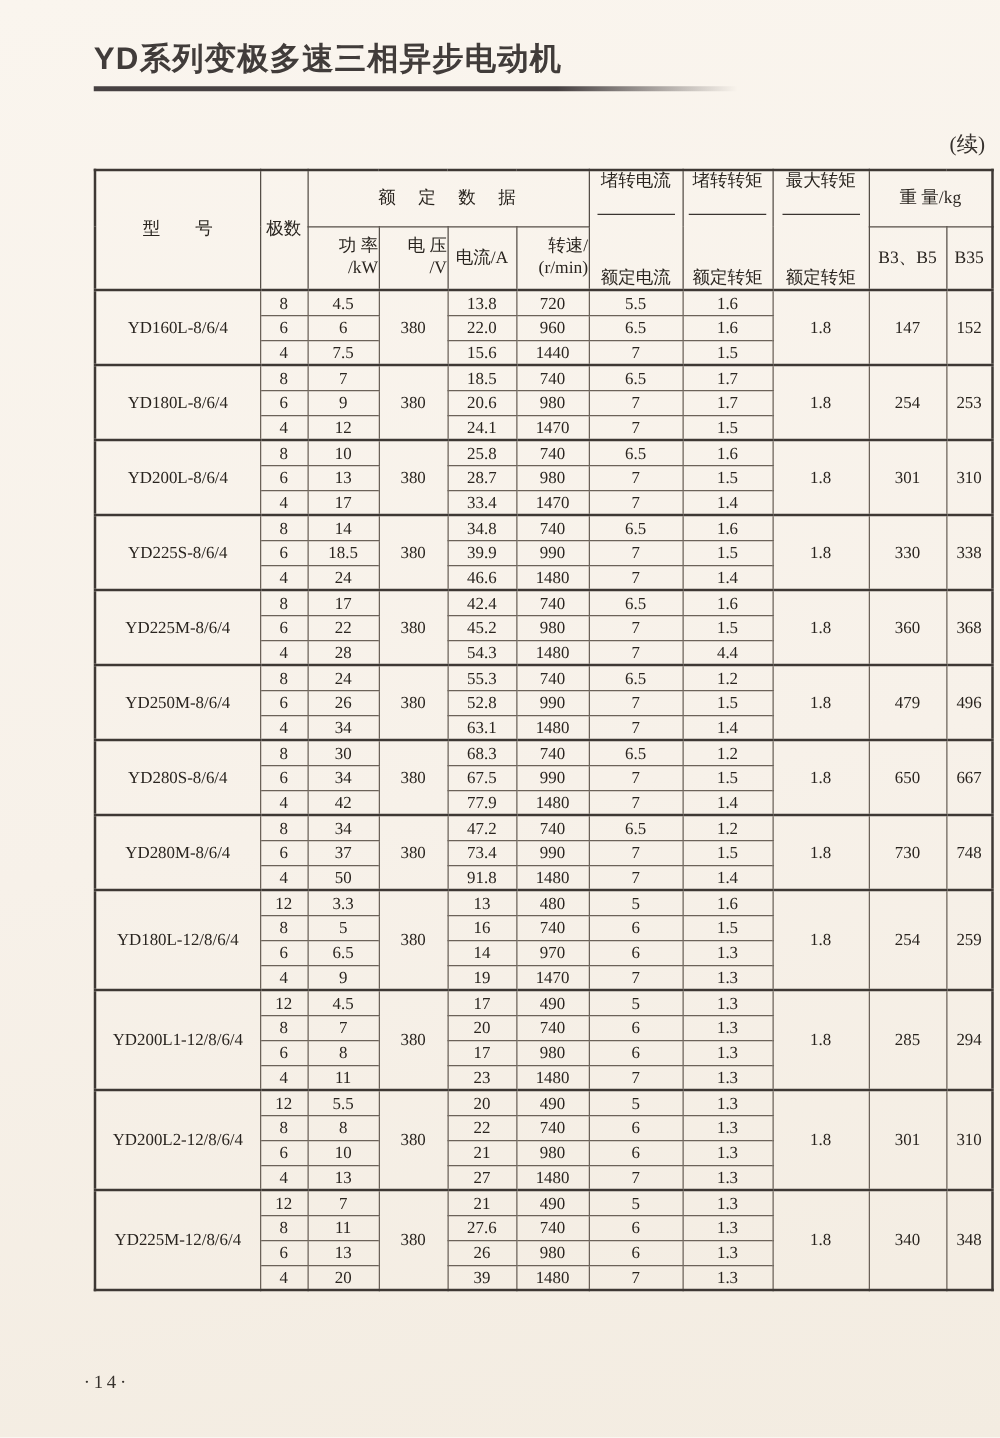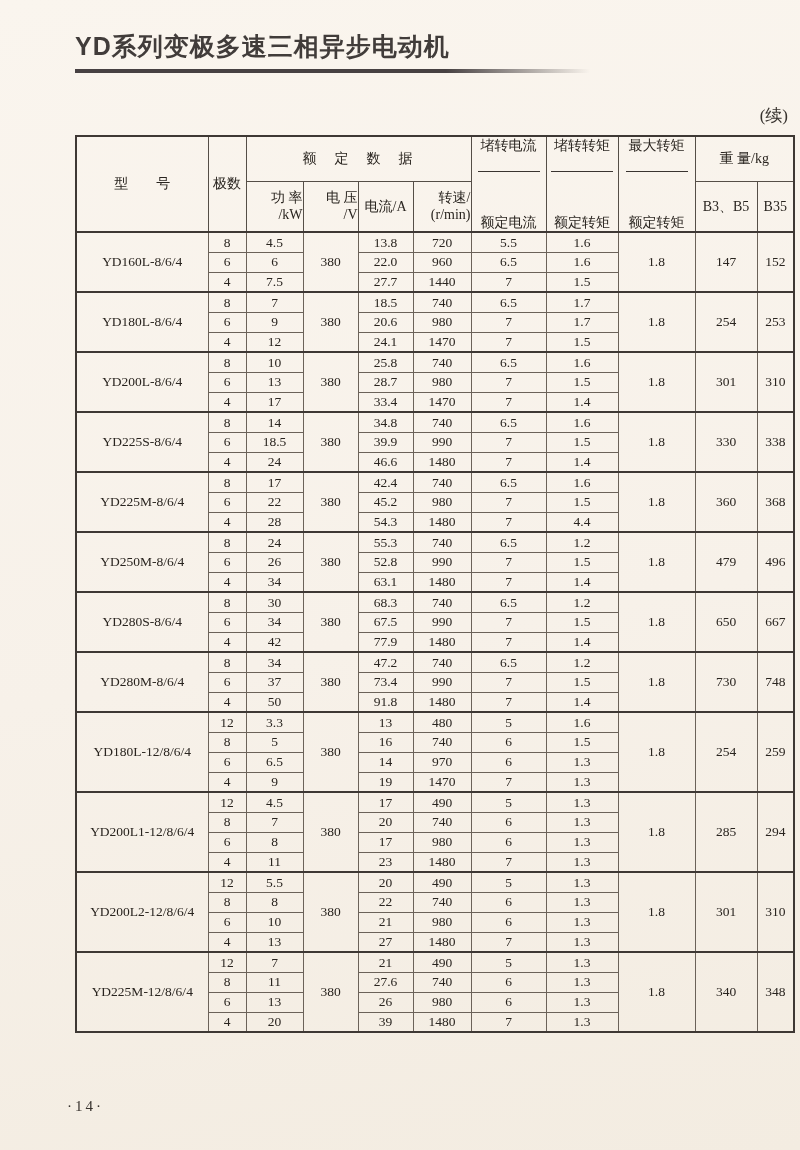--- a/index.html
+++ b/index.html
@@ -146,21 +146,21 @@
           <td>6</td>
           <td>6</td>
           <td>22.0</td>
           <td>960</td>
           <td>6.5</td>
           <td>1.6</td>
         </tr>
         <tr>
           <td>4</td>
           <td>7.5</td>
-          <td>27.7</td>
+          <td>15.6</td>
           <td>1440</td>
           <td>7</td>
           <td>1.5</td>
         </tr>
         <tr class="group-start">
           <td rowspan="3">YD180L-8/6/4</td>
           <td>8</td>
           <td>7</td>
           <td rowspan="3">380</td>
           <td>18.5</td>

